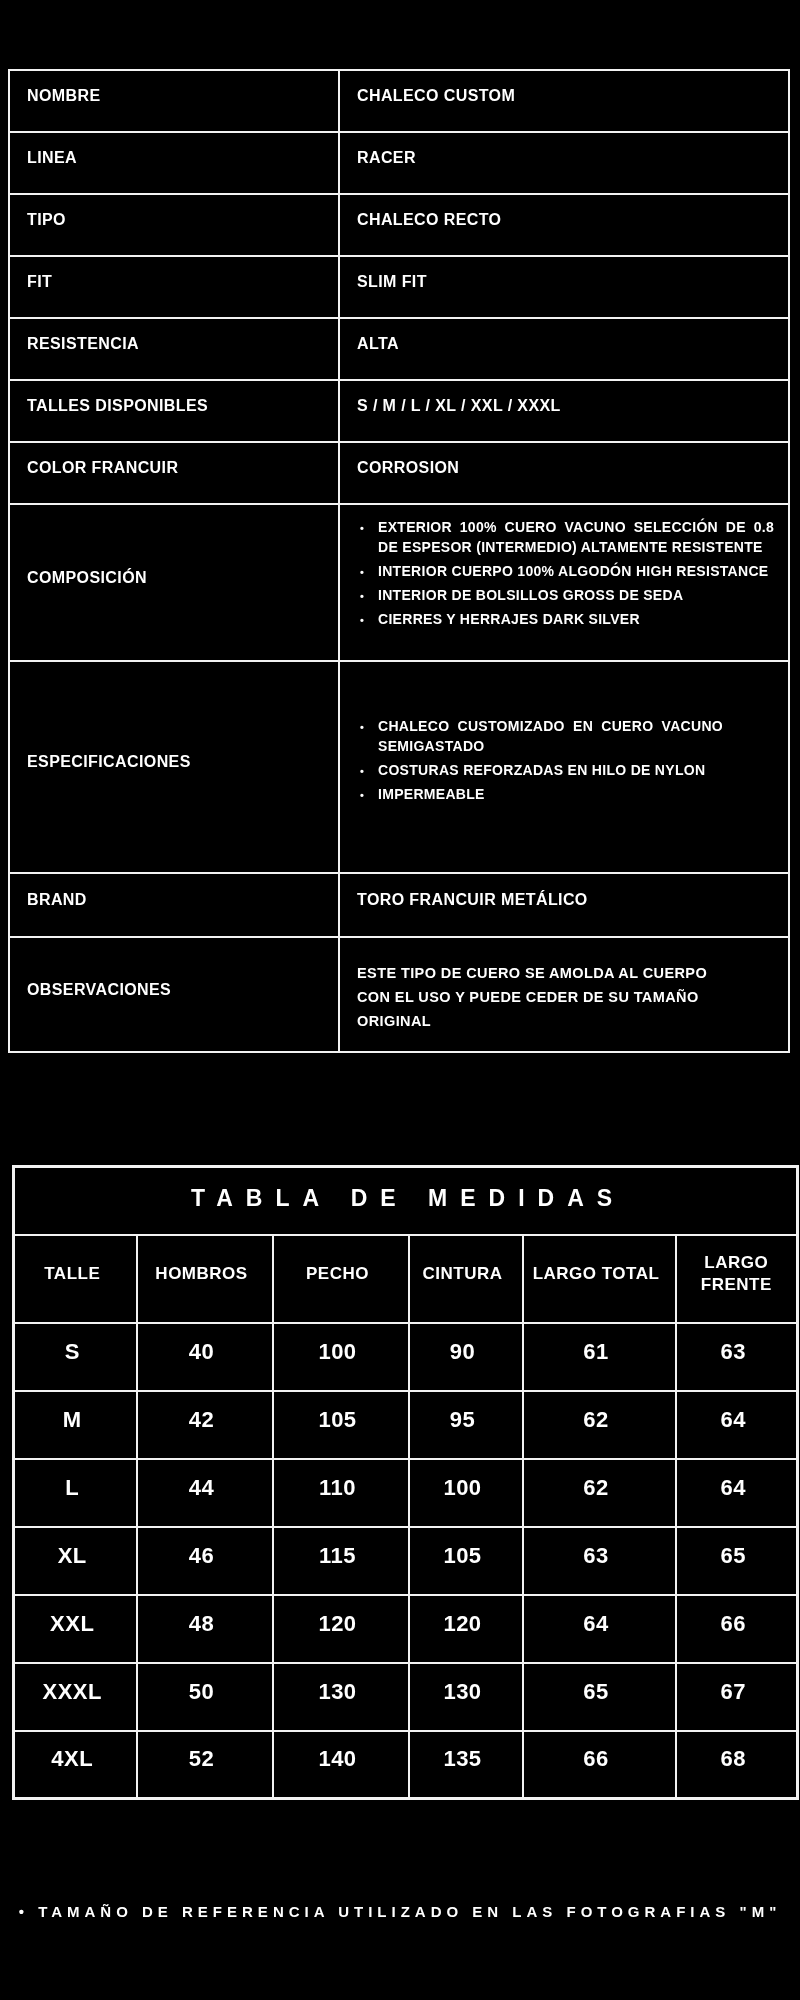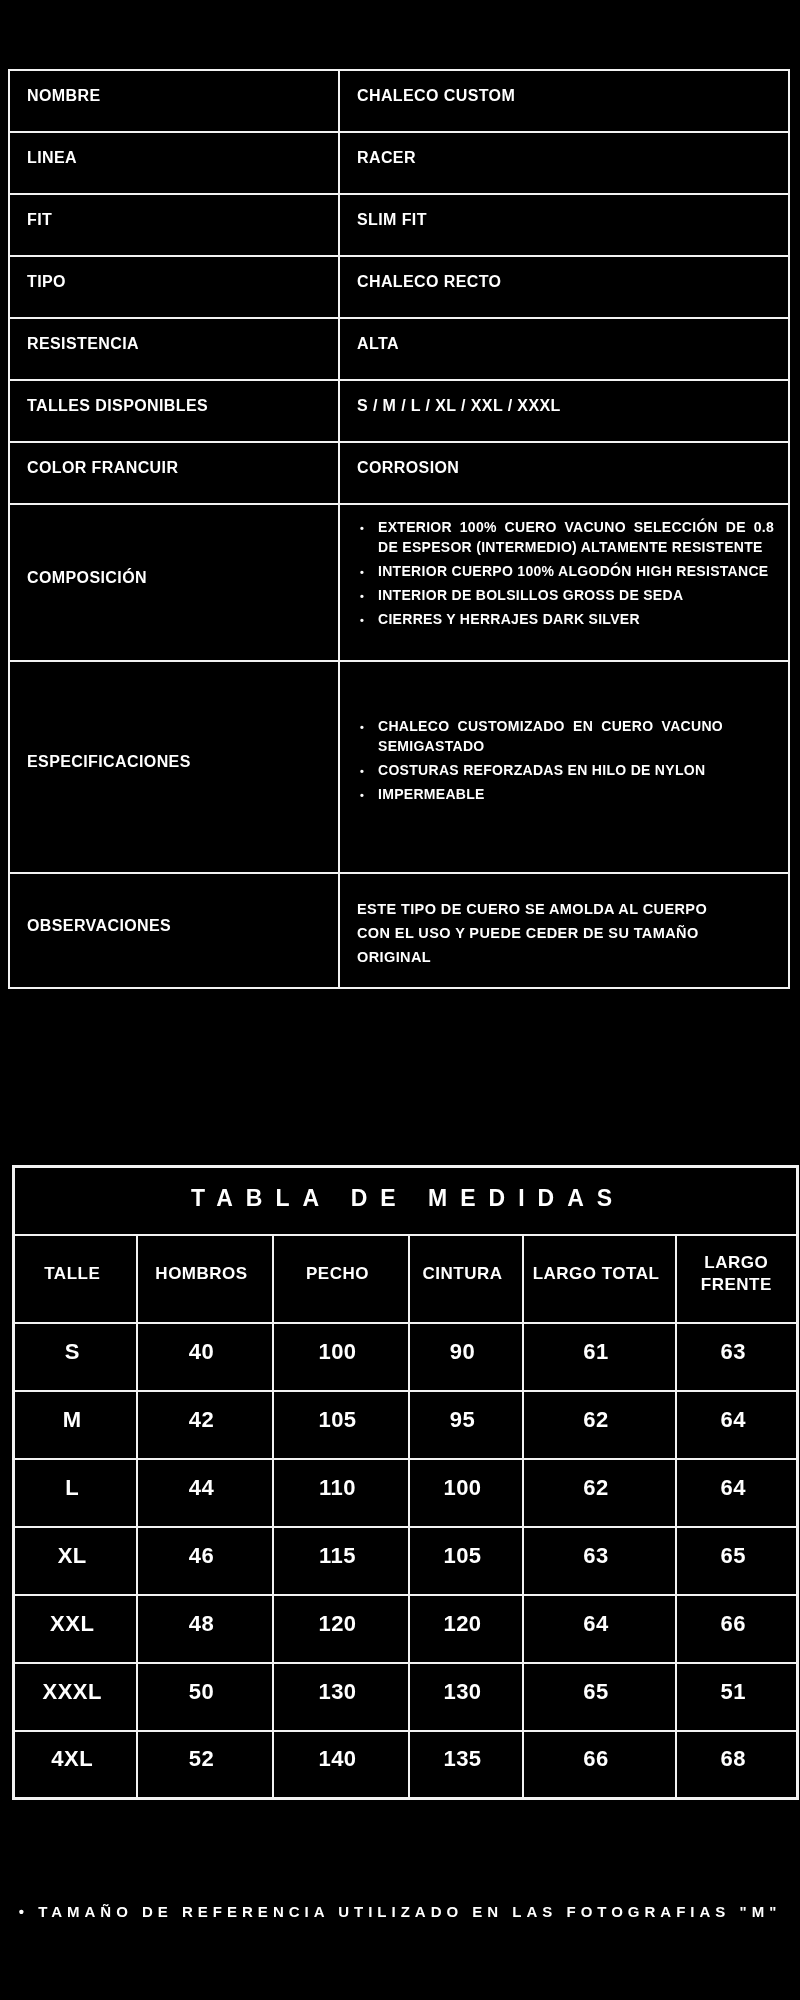--- a/index.html
+++ b/index.html
@@ -93,26 +93,26 @@
     <tbody>
       <tr class="r-simple">
         <td class="lbl">NOMBRE</td>
         <td class="val">CHALECO CUSTOM</td>
       </tr>
       <tr class="r-simple">
         <td class="lbl">LINEA</td>
         <td class="val">RACER</td>
       </tr>
       <tr class="r-simple">
+        <td class="lbl">TIPO</td>
+        <td class="val">CHALECO RECTO</td>
+      </tr>
+      <tr class="r-simple">
         <td class="lbl">FIT</td>
         <td class="val">SLIM FIT</td>
-      </tr>
-      <tr class="r-simple">
-        <td class="lbl">TIPO</td>
-        <td class="val">CHALECO RECTO</td>
       </tr>
       <tr class="r-simple">
         <td class="lbl">RESISTENCIA</td>
         <td class="val">ALTA</td>
       </tr>
       <tr class="r-simple">
         <td class="lbl">TALLES DISPONIBLES</td>
         <td class="val">S / M / L / XL / XXL / XXXL</td>
       </tr>
       <tr class="r-simple">
@@ -153,20 +153,24 @@
             <span class="dot">•</span>
             <span class="btxt">COSTURAS REFORZADAS EN HILO DE NYLON</span>
           </div>
           <div class="bullet-item">
             <span class="dot">•</span>
             <span class="btxt">IMPERMEABLE</span>
           </div>
         </td>
       </tr>
 
+      <tr class="r-brand">
+        <td class="lbl">BRAND</td>
+        <td class="val">TORO FRANCUIR METÁLICO</td>
+      </tr>
 
       <tr class="r-obs">
         <td class="lbl">OBSERVACIONES</td>
         <td class="val-small">
           <span class="obs-val">ESTE TIPO DE CUERO SE AMOLDA AL CUERPO CON EL USO Y PUEDE CEDER DE SU TAMAÑO ORIGINAL</span>
         </td>
       </tr>
     </tbody>
   </table>
 
@@ -230,21 +234,21 @@
         <td>120</td>
         <td>64</td>
         <td>66</td>
       </tr>
       <tr class="t-row">
         <td>XXXL</td>
         <td>50</td>
         <td>130</td>
         <td>130</td>
         <td>65</td>
-        <td>51</td>
+        <td>67</td>
       </tr>
       <tr class="t-row">
         <td>4XL</td>
         <td>52</td>
         <td>140</td>
         <td>135</td>
         <td>66</td>
         <td>68</td>
       </tr>
     </tbody>

